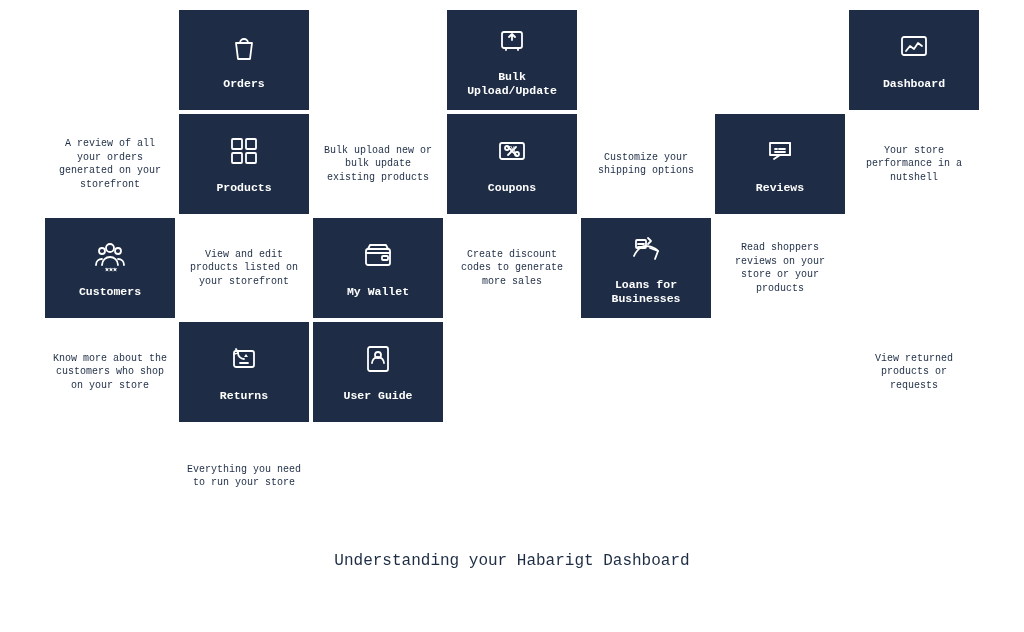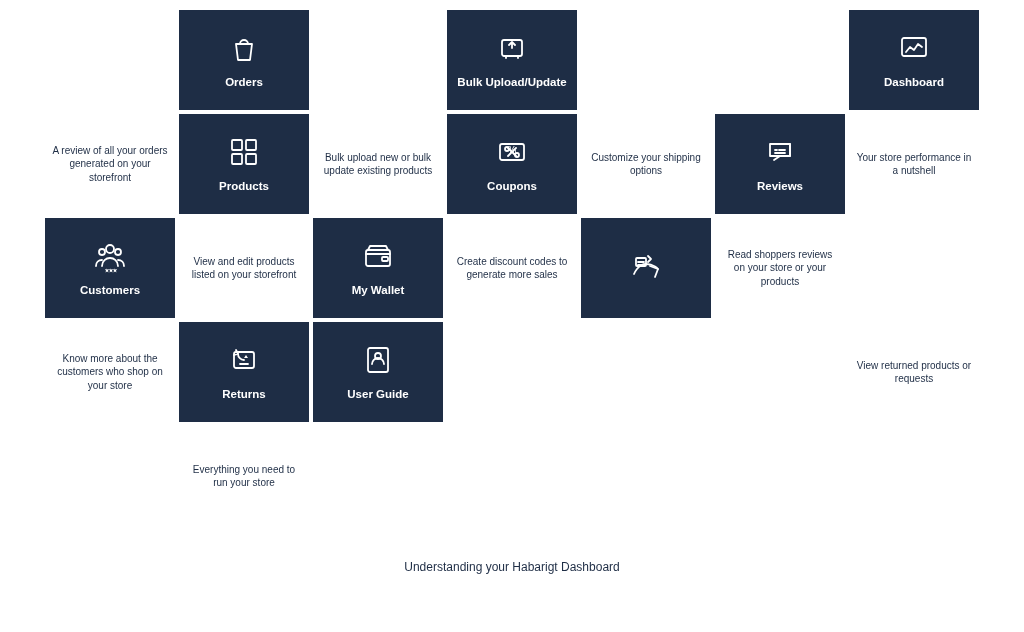--- a/index.html
+++ b/index.html
@@ -15,20 +15,21 @@
     }
 
     .page-wrapper {
       width: 1024px;
       min-height: 632px;
       background: #fff;
       display: flex;
       flex-direction: column;
       align-items: center;
       padding: 10px 20px 20px;
+      font-family: Liberation Mono, monospace;
     }
 
     .grid-container {
       display: grid;
       grid-template-columns: repeat(7, 130px);
       grid-template-rows: repeat(5, 100px);
       gap: 4px;
       margin-bottom: 14px;
     }
 
@@ -73,25 +74,25 @@
       width: 36px;
       height: 36px;
       fill: none;
       stroke: #ffffff;
       stroke-width: 1.8;
       stroke-linecap: round;
       stroke-linejoin: round;
     }
 
     .footer-text {
-      font-size: 12px;
+      font-size: 16px;
       color: #1e2d45;
       font-weight: 400;
       text-align: center;
-      margin-top: 20px;
+      margin-top: 12px;
     }
 
     
     .cell-empty {
       background: transparent;
     }
   </style>
 </head>
 <body>
 
@@ -231,20 +232,21 @@
     <div class="cell cell-dark">
       <span class="cell-icon">
         <svg viewBox="0 0 36 36">
           <path d="M6 26s4-10 12-10 12 5 12 5"></path>
           <path d="M22 18l8 3-3 8"></path>
           <rect x="8" y="10" width="10" height="8" rx="1"></rect>
           <path d="M10 14h6M10 17h4"></path>
           <path d="M20 8l3 3-3 3"></path>
         </svg>
       </span>
+      <span class="cell-label">Loans for Businesses</span>
     </div>
 
     <div class="cell cell-light">
       <span class="cell-desc">Read shoppers reviews on your store or your products</span>
     </div>
 
     <div class="cell cell-empty"></div>
 
     <div class="cell cell-light">
       <span class="cell-desc">Know more about the customers who shop on your store</span>

